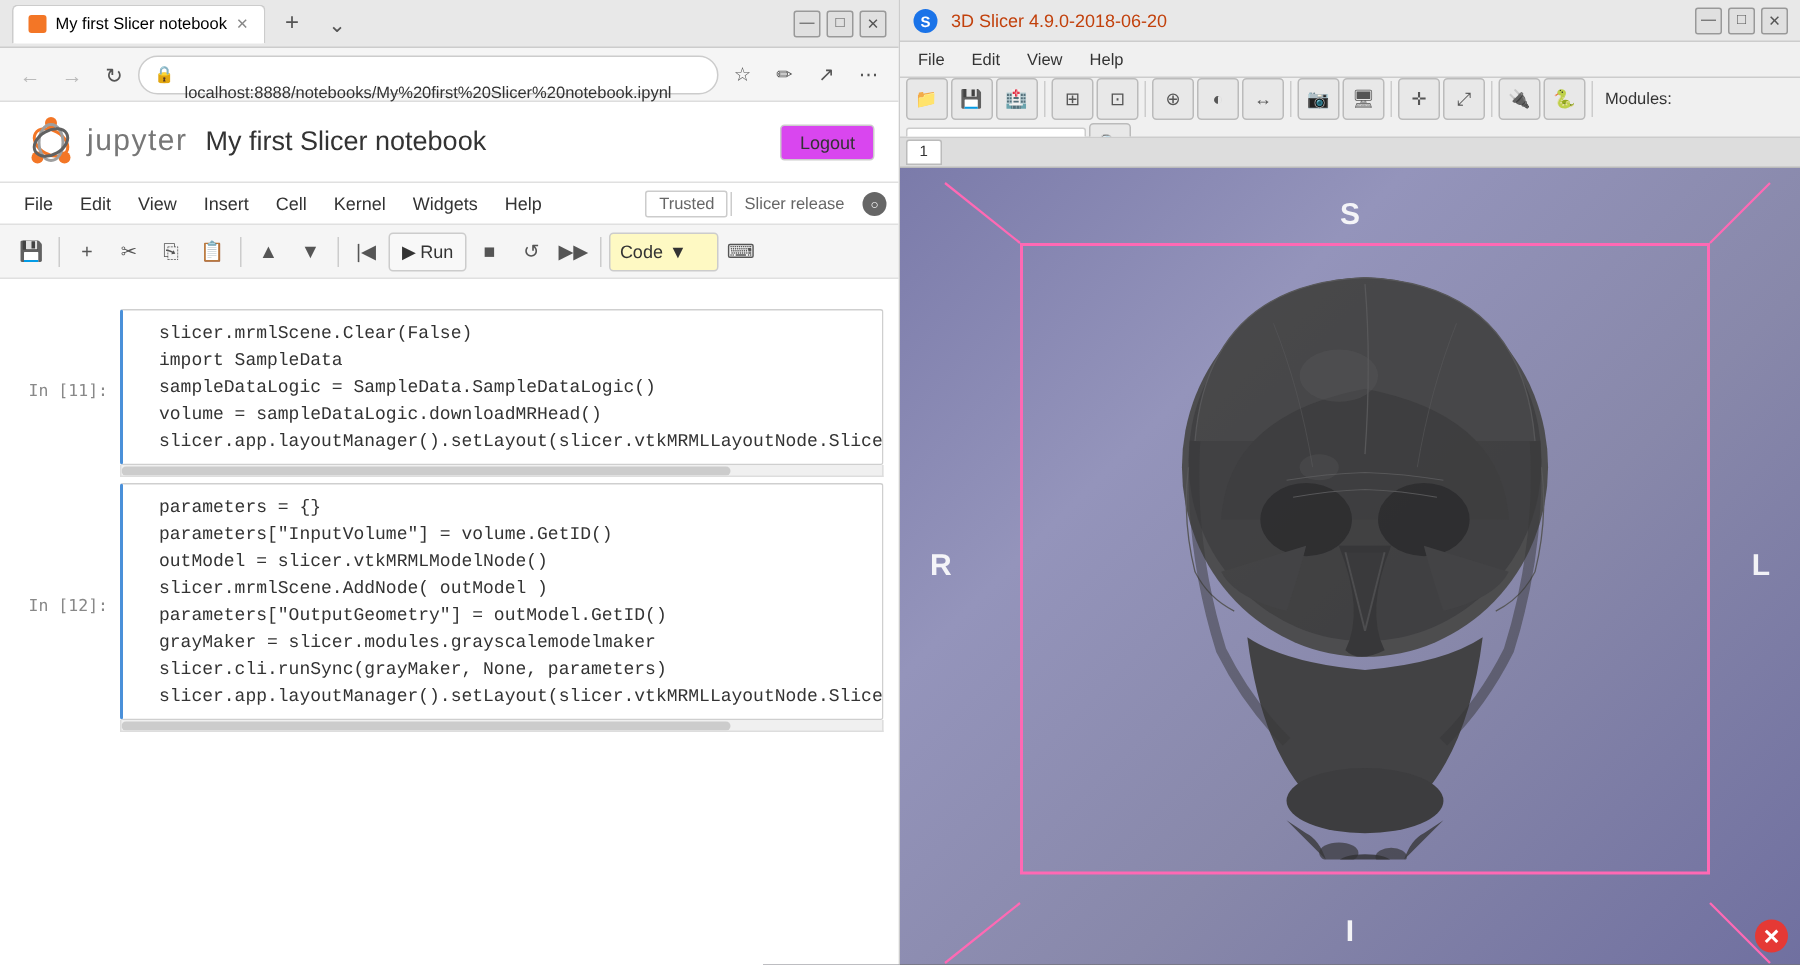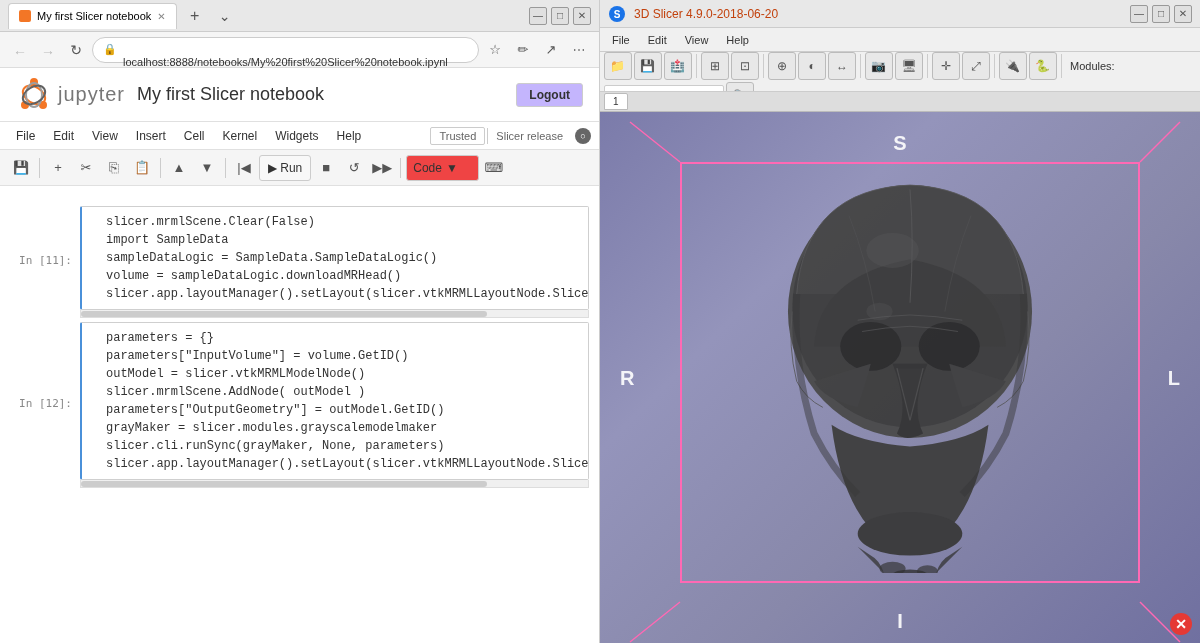--- a/index.html
+++ b/index.html
@@ -105,25 +105,24 @@
     .jupyter-notebook-title {
       font-size: 18px;
       color: #333;
       font-weight: 400;
     }
     .logout-btn {
       margin-left: auto;
       padding: 4px 12px;
       border: 1px solid #ccc;
       border-radius: 3px;
-      background: #c4b5fd;
+      background: #d946ef;
       cursor: pointer;
       font-size: 12px;
       color: #333;
-      font-weight: bold;
     }
 
     
     .jupyter-menubar {
       height: 28px;
       background: #fff;
       border-bottom: 1px solid #e0e0e0;
       display: flex;
       align-items: center;
       padding: 0 8px;
@@ -180,21 +179,21 @@
       background: #f8f8f8;
       cursor: pointer;
       font-size: 12px;
       color: #333;
       height: 26px;
     }
     .code-dropdown {
       height: 26px;
       border: 1px solid #ccc;
       border-radius: 3px;
-      background: #ef4444;
+      background: #fef9c3;
       font-size: 12px;
       padding: 0 20px 0 6px;
       cursor: pointer;
       appearance: none;
       color: #333;
       display: flex;
       align-items: center;
       position: relative;
     }
 

